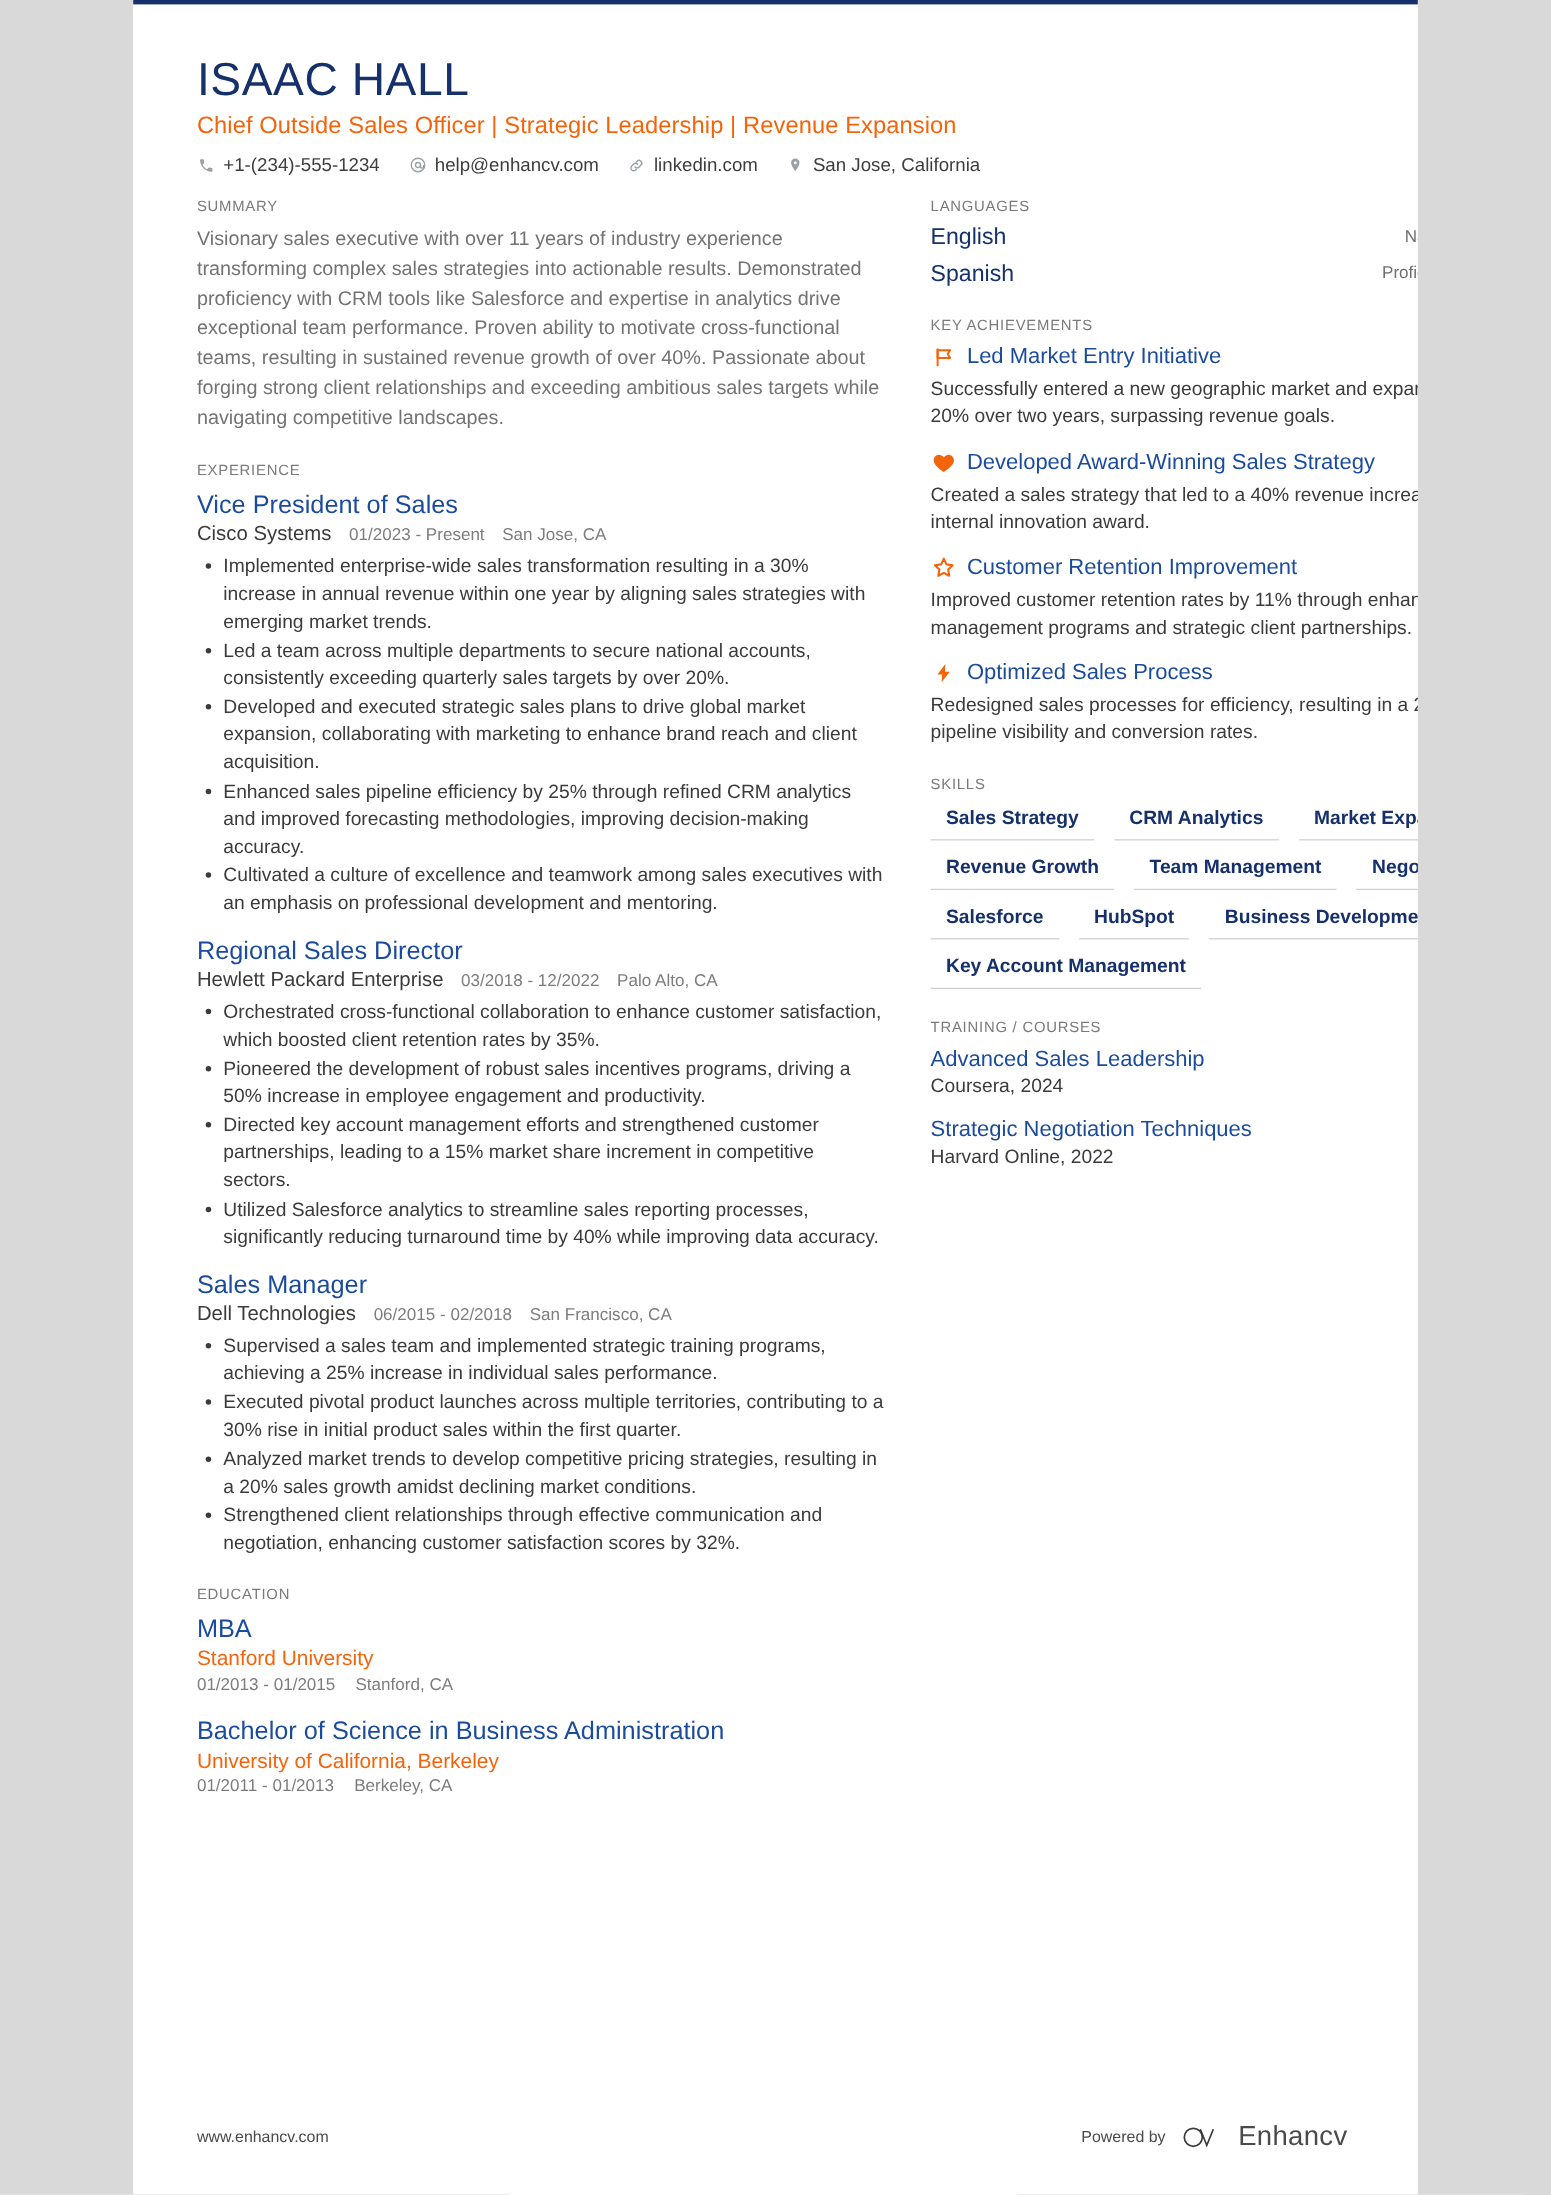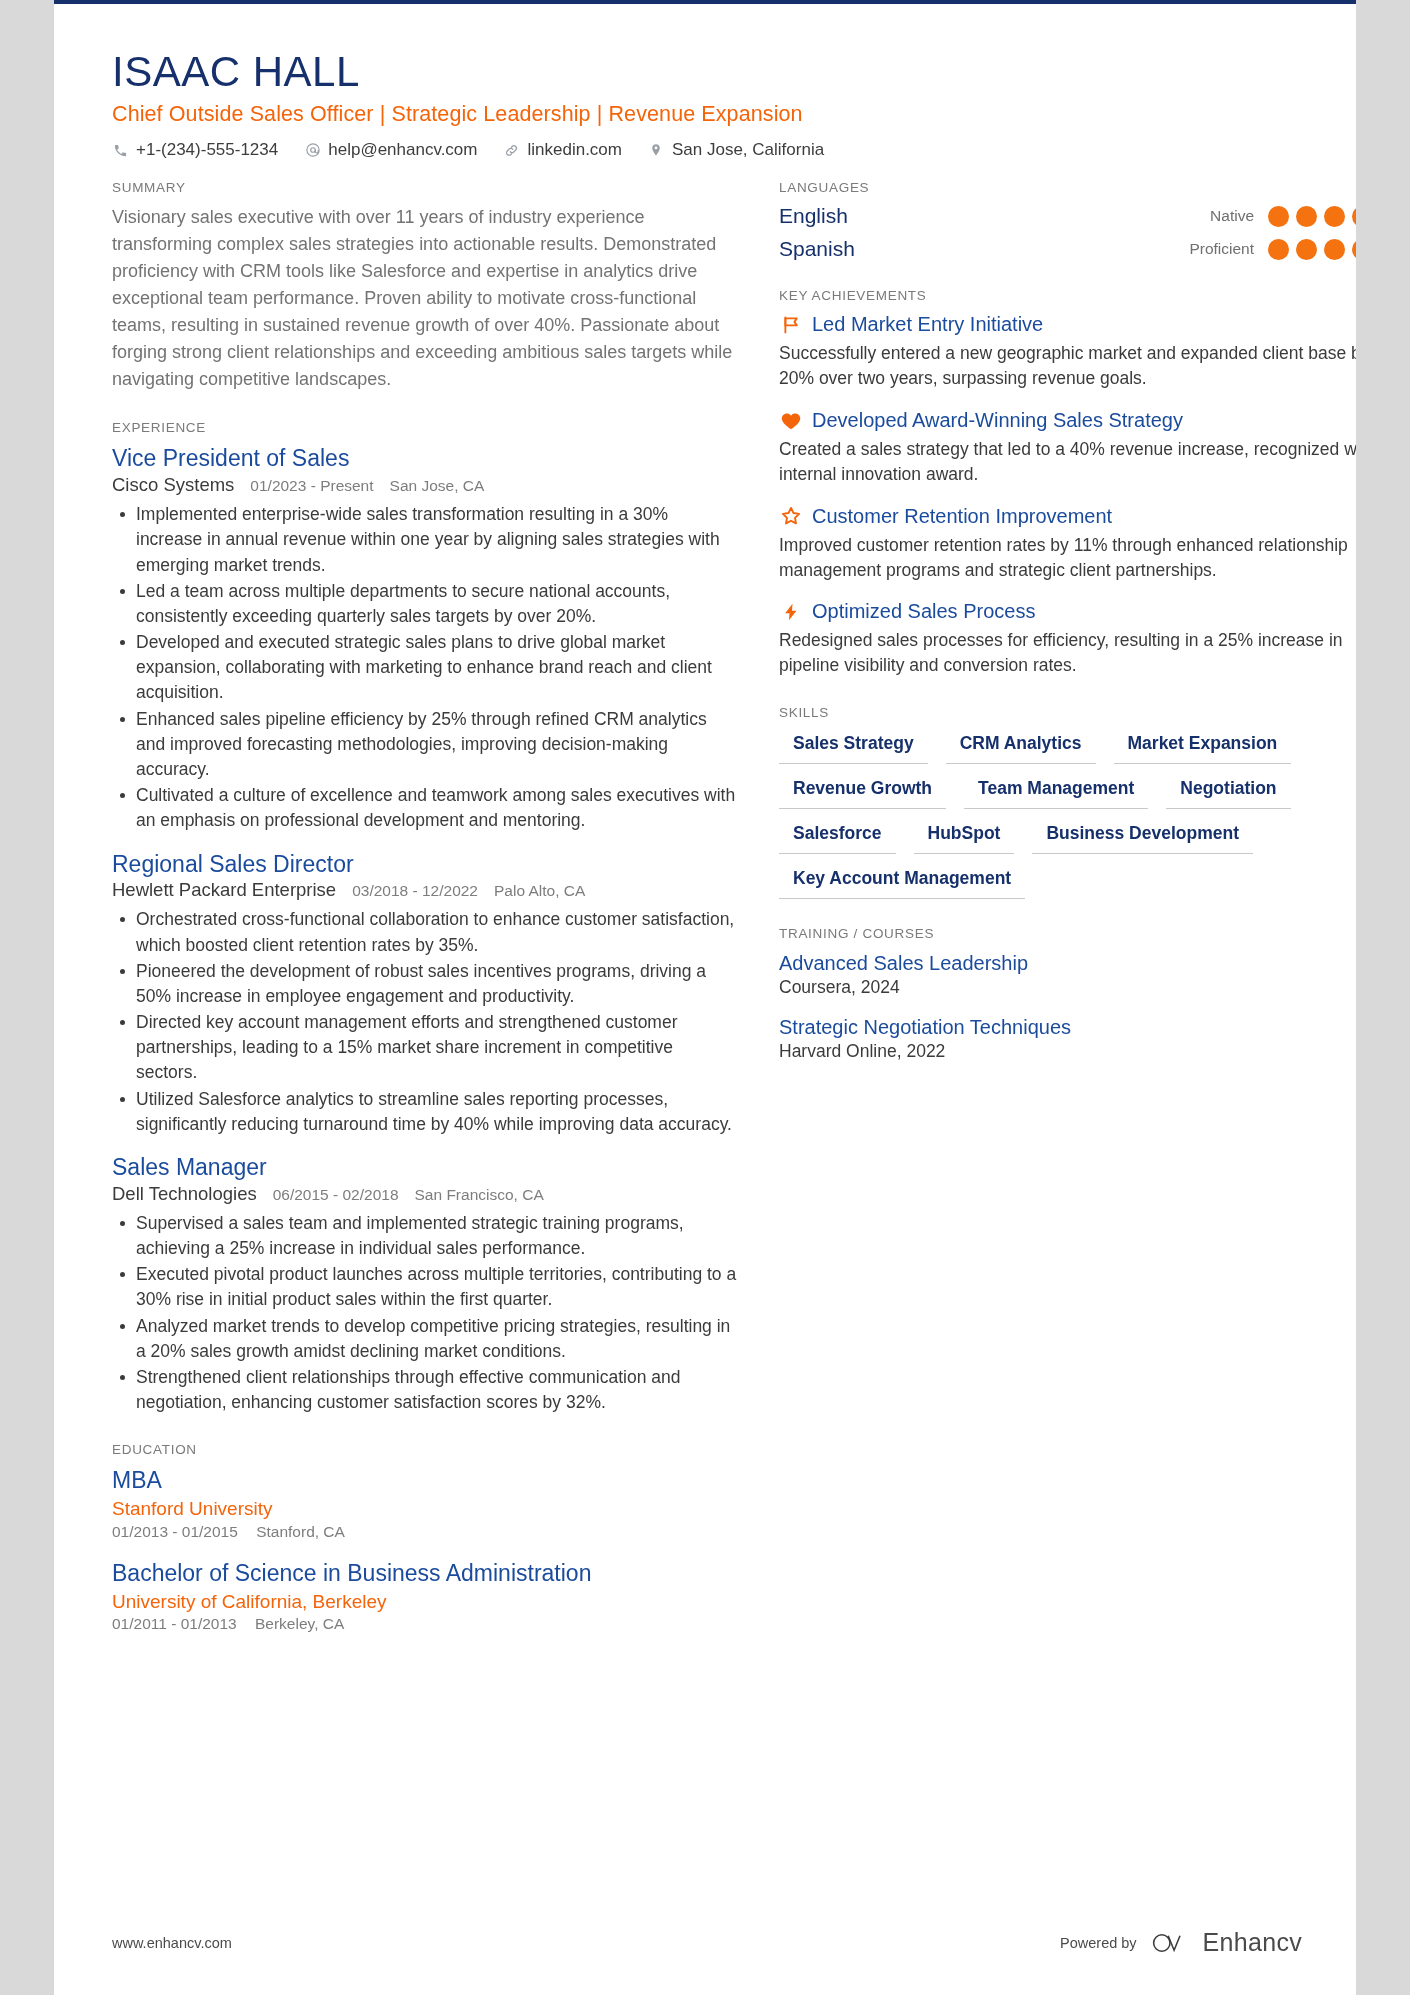--- a/index.html
+++ b/index.html
@@ -2,21 +2,21 @@
 <html><head>
 <meta charset="utf-8">
 <style>
   * { box-sizing: border-box; margin: 0; padding: 0; }
   html, body {
     background: #d9d9d9;
     font-family: "Liberation Sans", sans-serif;
   }
   .page {
     position: relative;
-    width: 1302px;
+    width: 1168px;
     height: 1995px;
     margin: 0 auto;
     background: #ffffff;
     overflow: hidden;
   }
   .topbar {
     position: absolute;
     top: 0; left: 0; right: 0;
     height: 14px;
     background: #ffffff;
@@ -243,21 +243,21 @@
   .course-org {
     font-size: 17.5px;
     color: #3b3b3b;
     line-height: 1.35;
   }
 
   
   .footer {
     position: absolute;
     left: 58px;
-    right: 54px;
+    right: 64px;
     bottom: 38px;
     display: flex;
     align-items: center;
     justify-content: space-between;
   }
   .footer-url {
     font-size: 14.5px;
     color: #4a4a4a;
   }
   .footer-brand {

